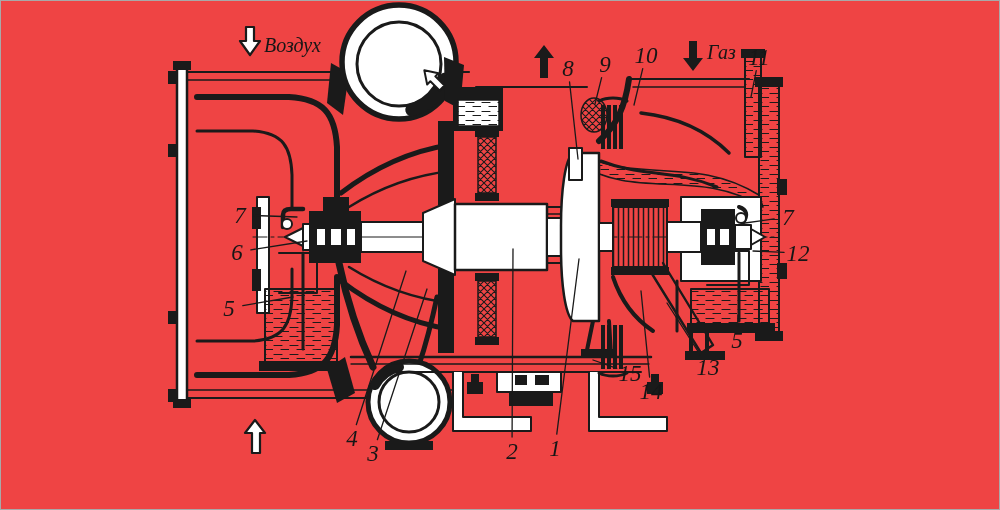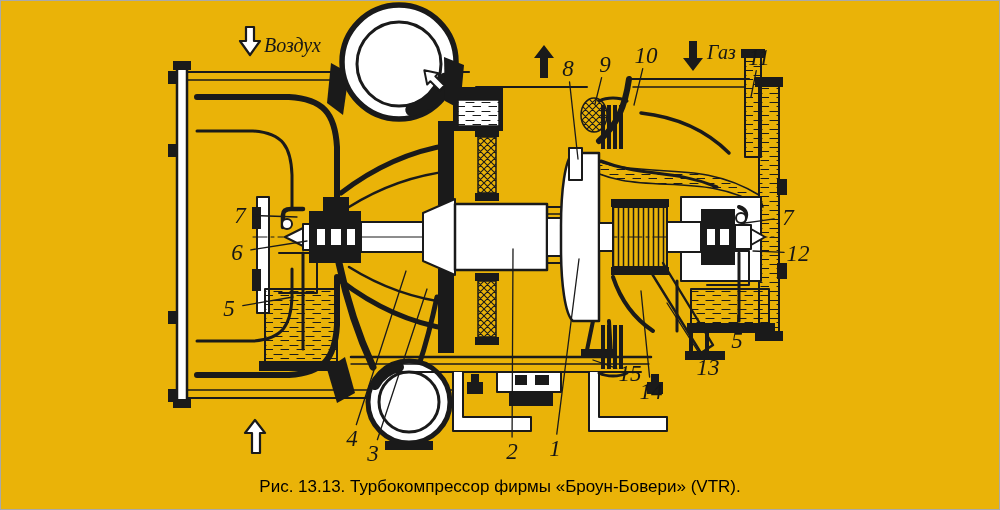--- a/index.html
+++ b/index.html
@@ -1,18 +1,18 @@
 <!DOCTYPE html>
 <html><head>
 <meta charset="utf-8">
 <style>
   html,body{margin:0;padding:0;background:#fff;}
   #page{
     position:relative;width:998px;height:508px;
-    border:1px solid #a9a9a9;background:#eab308;overflow:hidden;
+    border:1px solid #a9a9a9;background:#ef4444;overflow:hidden;
     font-family:"Liberation Serif",serif;
   }
   #drawing{position:absolute;left:0;top:0;}
   .flow-label{
     font-family:"Liberation Serif",serif;
     font-style:italic;font-size:20px;fill:#161616;
   }
   .callout-text{
     font-family:"Liberation Serif",serif;
     font-style:italic;font-size:23px;fill:#161616;
@@ -251,14 +251,13 @@
         <text x="351" y="437" class="callout-text" text-anchor="middle" dominant-baseline="central" stroke="none">4</text>
         <line x1="376.37850892426167" y1="438.70230623002016" x2="426" y2="288" stroke="#1a1a1a" stroke-width="1.3"></line>
         <text x="372" y="452" class="callout-text" text-anchor="middle" dominant-baseline="central" stroke="none">3</text>
         <line x1="511.0693060814423" y1="436.0001715486555" x2="512" y2="248" stroke="#1a1a1a" stroke-width="1.3"></line>
         <text x="511" y="450" class="callout-text" text-anchor="middle" dominant-baseline="central" stroke="none">2</text>
         <line x1="555.7636155186138" y1="433.1115277909158" x2="578" y2="258" stroke="#1a1a1a" stroke-width="1.3"></line>
         <text x="554" y="447" class="callout-text" text-anchor="middle" dominant-baseline="central" stroke="none">1</text>
       </g>
 </svg>
 
-<div id="caption">Рис. 13.13. Турбокомпрессор фирмы «Броун-Бовери» (VTR).</div>
 </div>
 
 </body></html>

